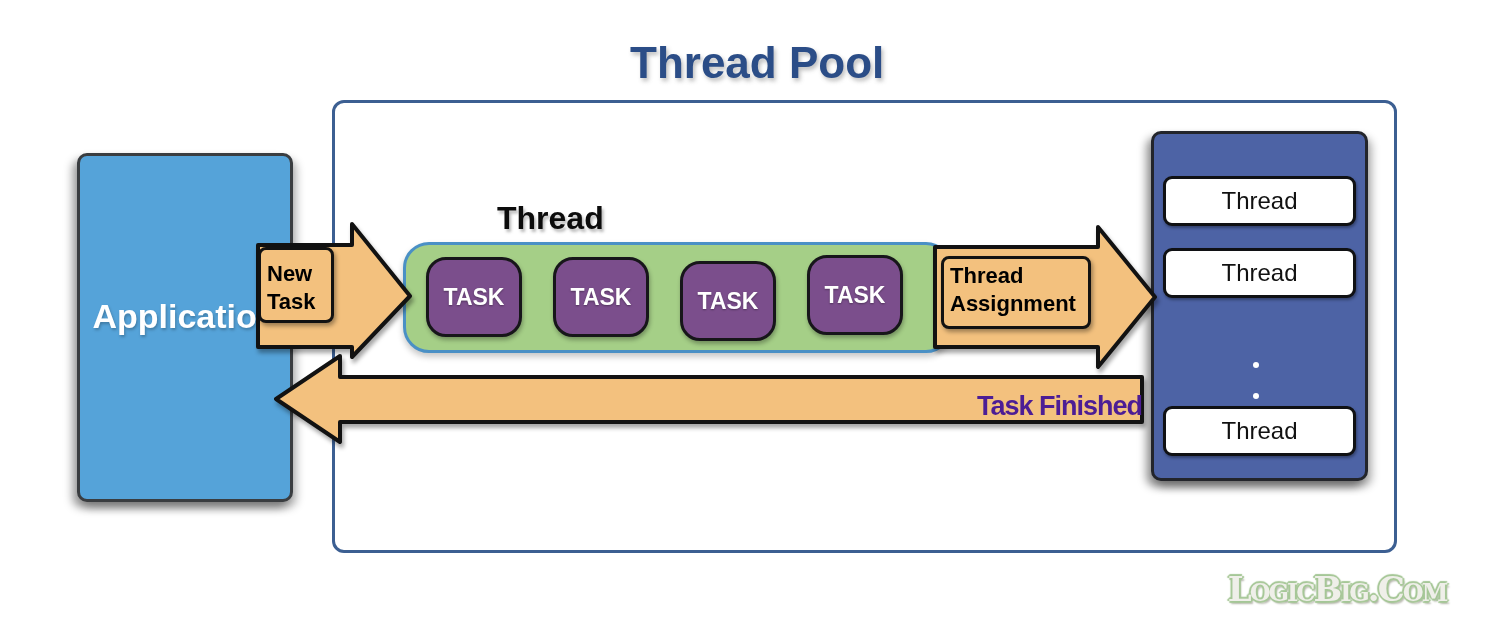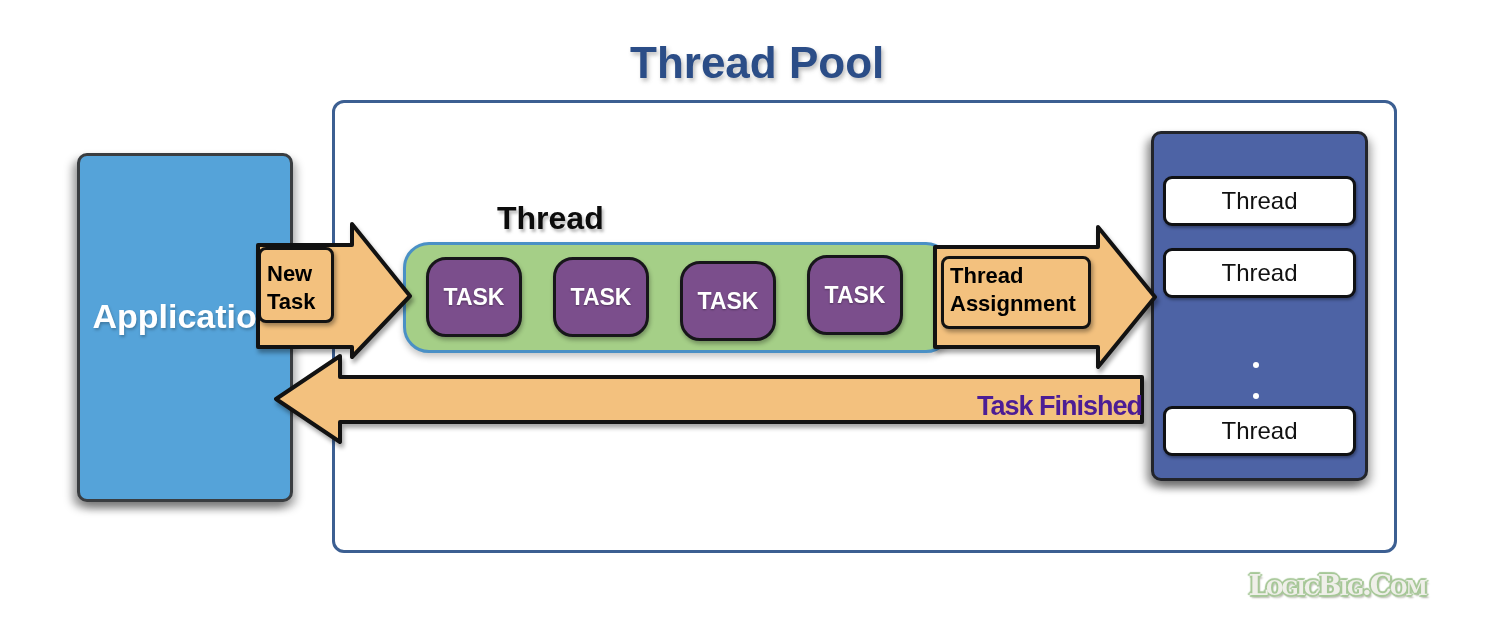--- a/index.html
+++ b/index.html
@@ -79,21 +79,21 @@
   }
   .tag-new-task { left:258px; top:247px; width:64px; height:60px; padding:10px 0 0 6px; }
   .tag-thread-assignment { left:941px; top:256px; width:138px; height:64px; padding:3px 0 0 6px; }
   .lbl-task-finished {
     position:absolute; left:942px; top:379px; width:200px; text-align:right;
     font-size:27px; font-weight:bold; color:#4c1d95; letter-spacing:-1px;margin-top:12px;
   }
   .watermark {
     position:absolute; left:1198px; top:569px; width:278px; text-align:center;
     font-family:"DejaVu Serif", serif; font-weight:bold; font-variant:small-caps;
-    font-size:28px; letter-spacing:-2px; color:#efefe9;
+    font-size:34px; letter-spacing:-2px; color:#efefe9;
     text-shadow:
       -2px 0 1px #a6c797, 2px 0 1px #a6c797, 0 -2px 1px #a6c797, 0 2px 1px #a6c797,
       -1px -1px 1px #a6c797, 1px 1px 1px #a6c797, 2px 3px 2px #b7b7ae;
   }
 </style>
 </head>
 <body>
 
 <div class="canvas">
 

